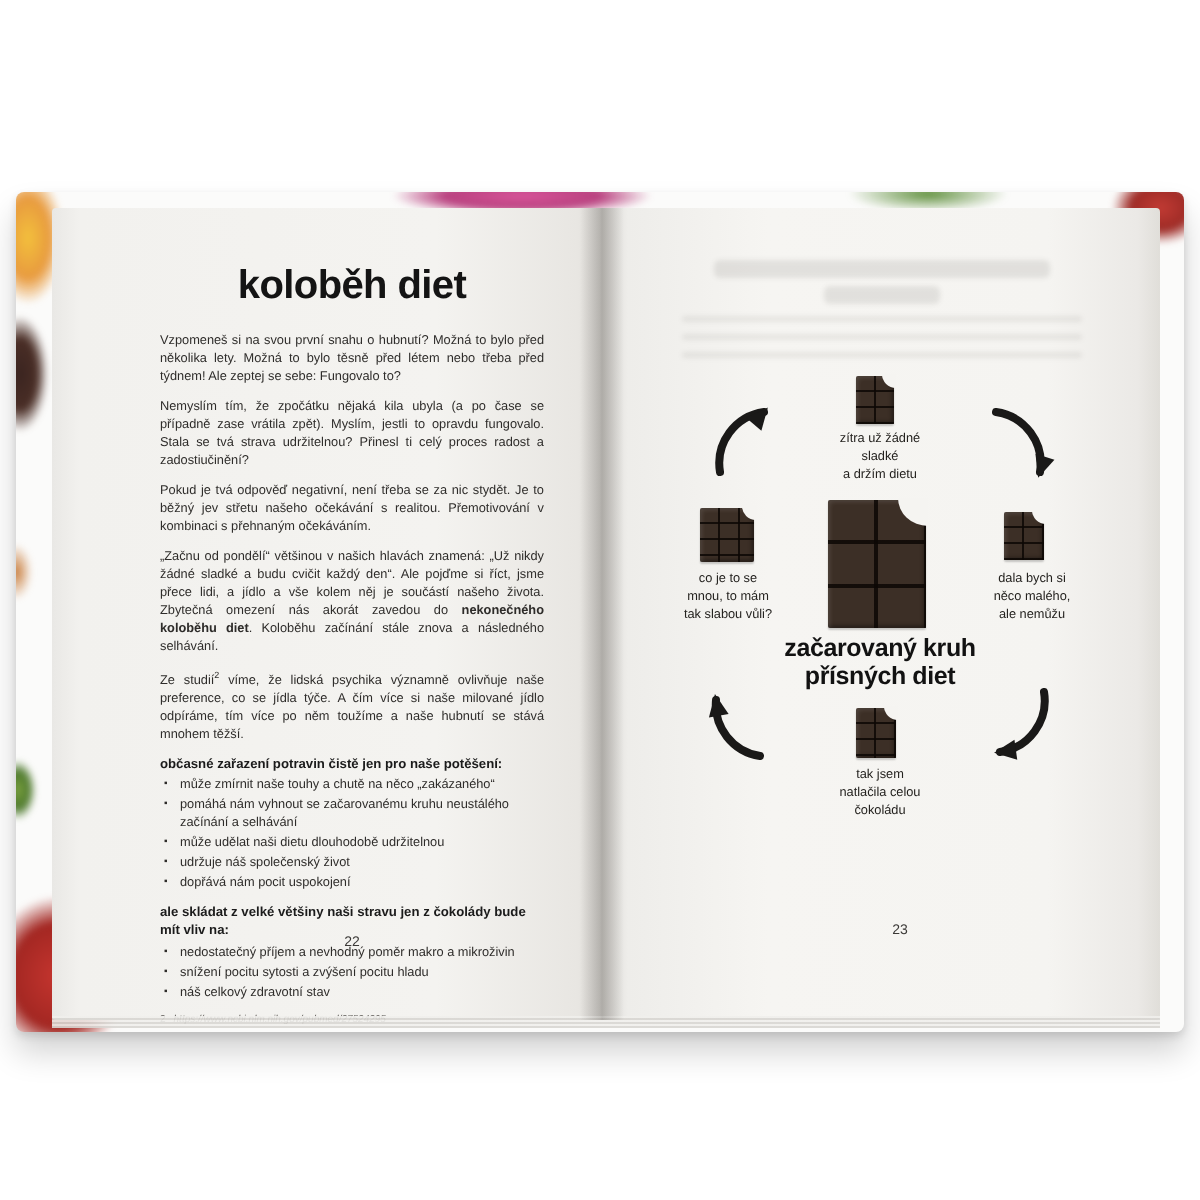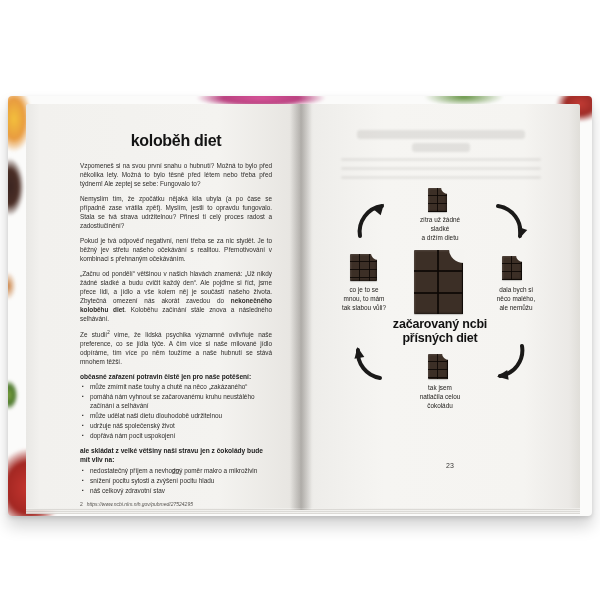--- a/index.html
+++ b/index.html
@@ -26,21 +26,21 @@
      border-radius:2px 0 0 2px;}
   .page-right{left:274px;width:280px;
      background:linear-gradient(to right,#d9d7d3 0,#eeedea 5%,#f6f5f2 30%,#f5f4f1 80%,#ebe9e6 96%,#e0ded9 100%);
      border-radius:0 2px 2px 0;}
   .page-edge-bottom{position:absolute;left:0;bottom:-4px;width:100%;height:6px;
      background:repeating-linear-gradient(to bottom,#f0efec 0 1px,#d8d6d2 1px 2px);opacity:.9;}
   .spine-shadow{position:absolute;left:264px;top:0;width:22px;height:100%;
      background:linear-gradient(to right,transparent,rgba(60,55,50,.22) 45%,rgba(60,55,50,.28) 50%,transparent);}
   
   .lp-content{position:absolute;left:54px;top:28px;width:192px;color:#2e2c2a;}
-  .lp-title{font-size:16px;font-weight:bold;letter-spacing:-.3px;color:#141414;text-align:center;margin:0 0 12px 0;}
+  .lp-title{font-size:20px;font-weight:bold;letter-spacing:-.3px;color:#141414;text-align:center;margin:0 0 12px 0;}
   .para{font-size:6.4px;line-height:1.4;text-align:justify;margin:0 0 6px 0;}
   .para sup{font-size:4.5px;}
   .subhead{font-size:6.6px;font-weight:bold;color:#1b1b1b;margin:6px 0 2px 0;line-height:1.35;}
   .bullets{margin:1px 0 5px 0;padding:0;list-style:none;font-size:6.4px;line-height:1.4;}
   .bullets li{position:relative;padding-left:10px;margin:1px 0;}
   .bullets li::before{content:"▪";position:absolute;left:2px;top:0;font-size:5px;}
   .footnote{font-size:5px;color:#55524e;margin-top:5px;font-style:italic;}
   .footnote .fn-marker{font-style:normal;margin-right:4px;}
   .pageno{position:absolute;font-size:7px;color:#3a3836;text-align:center;}
   .pageno-left{left:54px;width:192px;top:364px;}
@@ -182,21 +182,21 @@
         <div class="diag-label label-left">co je to se
 mnou, to mám
 tak slabou vůli?</div>
         <div class="diag-label label-right">dala bych si
 něco malého,
 ale nemůžu</div>
         <div class="diag-label label-bottom">tak jsem
 natlačila celou
 čokoládu</div>
 
-        <div class="diag-title">začarovaný ncbi
+        <div class="diag-title">začarovaný kruh
 přísných diet</div>
       </div>
 
       <div class="pageno pageno-right">23</div>
       <div class="page-edge-bottom"></div>
     </div>
 
     <div class="spine-shadow"></div>
   </div>
 

